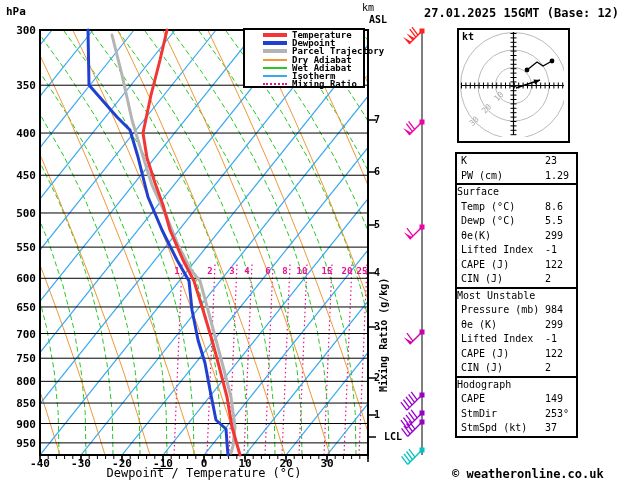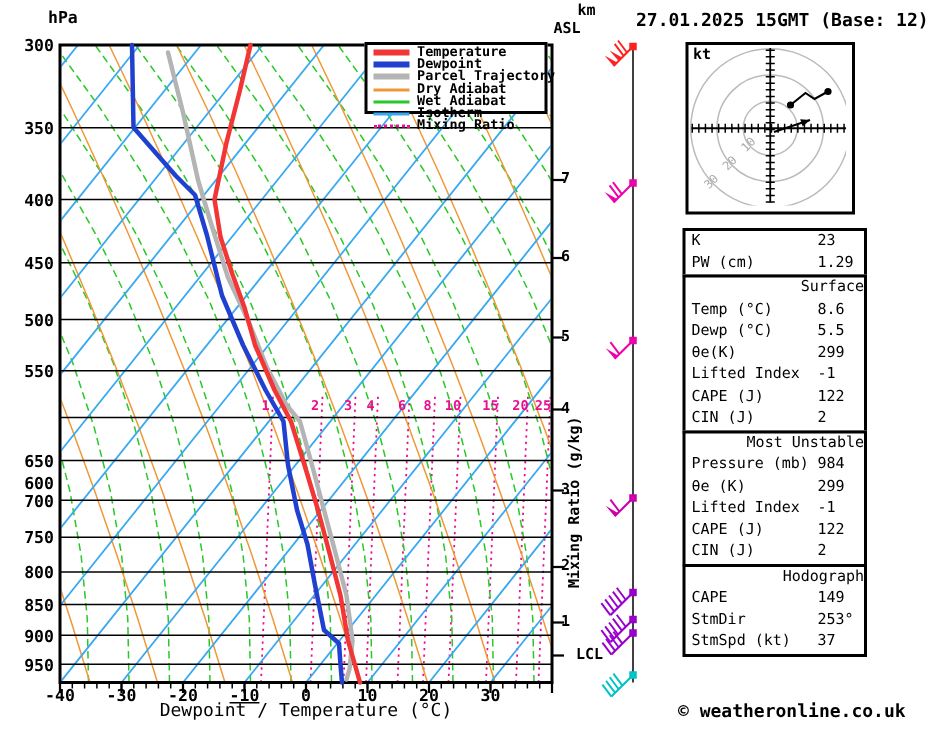--- a/index.html
+++ b/index.html
@@ -1,43 +1,43 @@
 <!DOCTYPE html>
 <html><head>
 <meta charset="utf-8">
 <style>
   html,body{margin:0;padding:0;background:#fff;}
   .page{position:relative;width:629px;height:486px;background:#fff;overflow:hidden;
         font-family:"DejaVu Sans Mono",monospace;color:#000;}
   svg{position:absolute;left:0;top:0;}
   .t{position:absolute;white-space:pre;color:#000;font-family:"DejaVu Sans Mono",monospace;}
-  .hpa{left:6px;top:5px;font-size:11px;font-weight:bold;margin-left:26px;}
+  .hpa{left:6px;top:5px;font-size:11px;font-weight:bold;}
   .title{left:57px;top:6px;font-size:13px;font-weight:bold;}
-  .km{left:385px;top:2px;font-size:10px;font-weight:bold;}
+  .km{left:362px;top:2px;font-size:10px;font-weight:normal;}
   .asl{left:369px;top:14px;font-size:10px;font-weight:bold;}
   .date{left:424px;top:6px;font-size:12px;font-weight:bold;}
   .plab{position:absolute;left:4px;width:32px;text-align:right;font-size:11px;font-weight:bold;}
   .xlab{position:absolute;width:30px;text-align:center;top:457px;font-size:11px;font-weight:bold;}
   .kmlab{position:absolute;left:374px;font-size:10px;font-weight:bold;}
   .lcl{left:384px;top:431px;font-size:10px;font-weight:bold;}
   .xtitle{left:40px;top:466px;width:328px;text-align:center;font-size:12px;font-weight:normal;}
   .mixtitle{left:378px;top:222px;height:170px;font-size:10px;font-weight:bold;
             writing-mode:vertical-rl;transform:rotate(180deg);}
   .mixlab{position:absolute;top:266px;width:18px;text-align:center;font-size:9px;font-weight:bold;}
-  .legend{position:absolute;left:243px;top:28px;width:122px;height:48px;border:2px solid #000;
-          background:#fff;padding:1px 0 0 4px;box-sizing:border-box;}
+  .legend{position:absolute;left:243px;top:28px;width:122px;height:60px;border:2px solid #000;
+          background:#fff;padding:1px 0 0 18px;box-sizing:border-box;}
   .lrow{display:flex;align-items:center;height:8.2px;}
   .lsw{display:inline-block;width:24px;flex:0 0 24px;}
   .ltxt{margin-left:5px;font-size:9px;font-weight:bold;line-height:8px;white-space:pre;}
   .hodo{position:absolute;left:457px;top:28px;width:109px;height:111px;border:2px solid #000;background:#fff;}
   .ktlab{left:3px;top:1px;font-size:10px;font-weight:bold;}
   .statcol{position:absolute;left:455px;top:154px;width:123px;}
   .sbox{border:2px solid #000;background:#fff;margin-top:-2px;}
   .srow{position:relative;height:14.5px;font-size:10px;line-height:14.5px;}
-  .shead{text-align:right;}
+  .shead{text-align:left;}
   .sl{position:absolute;left:4px;}
   .sv{position:absolute;left:88px;}
   .copy{left:452px;top:467px;font-size:12px;font-weight:bold;}
 </style>
 </head>
 <body>
 
 <div class="page">
   <svg id="gfx" width="629" height="486">
       <defs>
@@ -269,21 +269,21 @@
   <div class="t asl">ASL</div>
   <div class="t date">27.01.2025 15GMT (Base: 12)</div>
 
   <div id="plabels">
       <div class="plab" style="top: 24px;">300</div>
       <div class="plab" style="top: 79.2168px;">350</div>
       <div class="plab" style="top: 127.048px;">400</div>
       <div class="plab" style="top: 169.238px;">450</div>
       <div class="plab" style="top: 206.978px;">500</div>
       <div class="plab" style="top: 241.118px;">550</div>
-      <div class="plab" style="top: 272.285px; margin-top: 44px;">600</div>
+      <div class="plab" style="top: 272.285px;">600</div>
       <div class="plab" style="top: 300.957px;">650</div>
       <div class="plab" style="top: 327.502px;">700</div>
       <div class="plab" style="top: 352.215px;">750</div>
       <div class="plab" style="top: 375.333px;">800</div>
       <div class="plab" style="top: 397.049px;">850</div>
       <div class="plab" style="top: 417.523px;">900</div>
       <div class="plab" style="top: 436.89px;">950</div>
     </div>
   <div id="xlabels">
       <div class="xlab" style="left: 25px;">-40</div>

